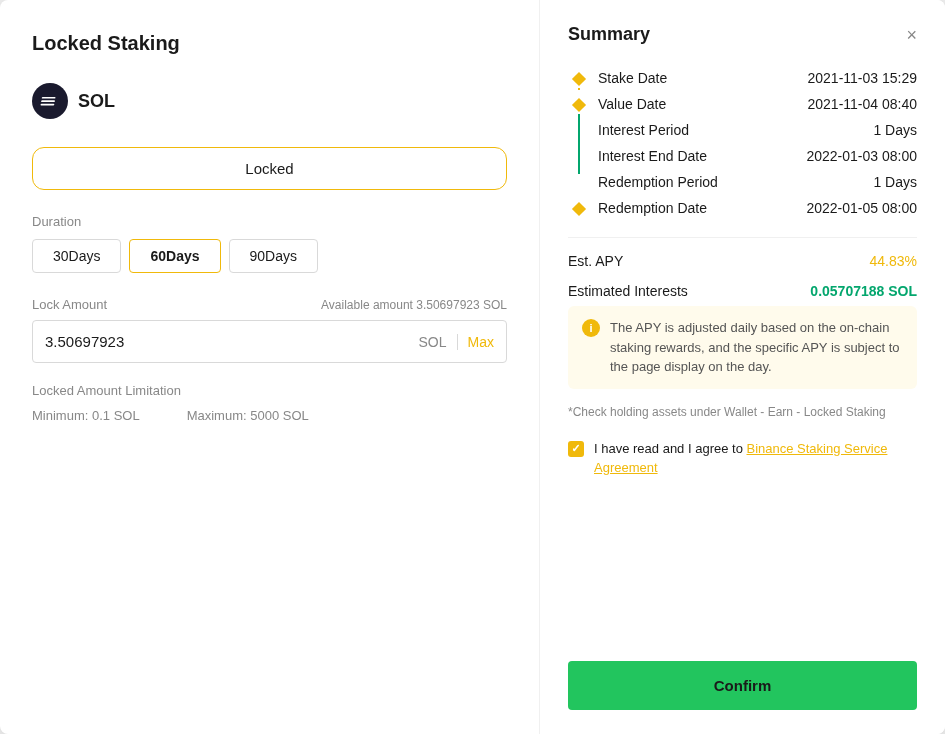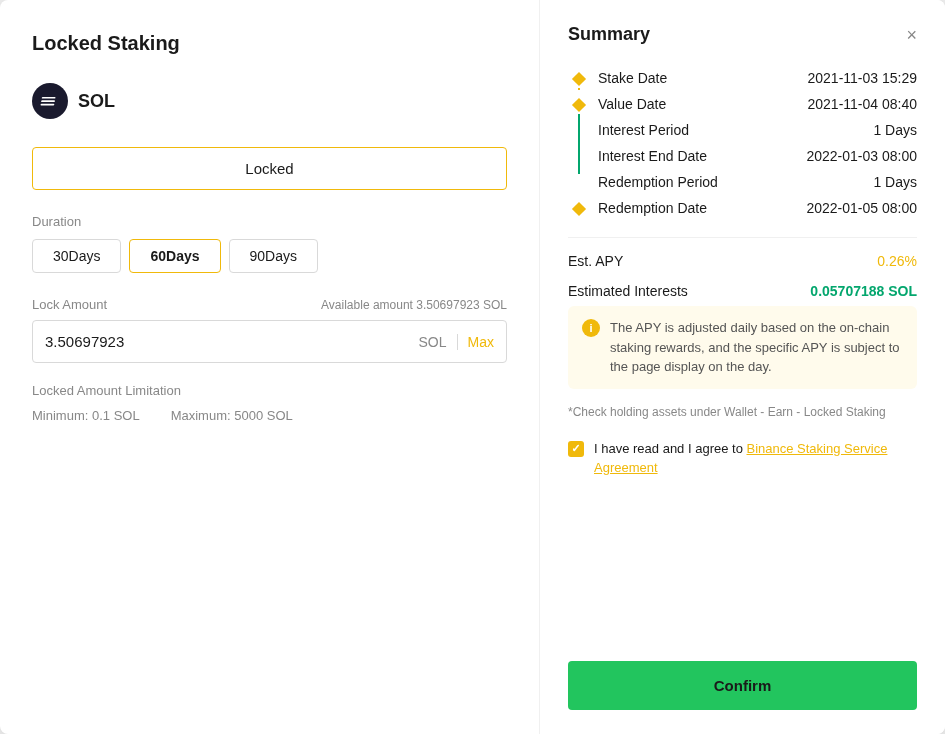--- a/index.html
+++ b/index.html
@@ -58,21 +58,21 @@
       color: #1a1a1a;
     }
     .field-label {
       font-size: 13px;
       color: #888;
       margin-bottom: 8px;
     }
     .type-select {
       width: 100%;
       border: 1.5px solid #f0b90b;
-      border-radius: 4px;
+      border-radius: 12px;
       padding: 12px 16px;
       font-size: 15px;
       color: #1a1a1a;
       text-align: center;
       background: #fff;
       margin-bottom: 24px;
       cursor: pointer;
     }
     .duration-label {
       font-size: 13px;
@@ -144,21 +144,21 @@
       cursor: pointer;
       font-weight: 500;
     }
     .limitation-title {
       font-size: 13px;
       color: #888;
       margin-bottom: 10px;
     }
     .limitation-row {
       display: flex;
-      gap: 31px;
+      gap: 47px;
     }
     .limitation-item {
       font-size: 13px;
       color: #888;
     }
     
     .right-panel {
       flex: 1;
       padding: 24px 28px;
       display: flex;
@@ -457,21 +457,21 @@
           <span class="tl-label">Redemption Date</span>
           <span class="tl-value">2022-01-05 08:00</span>
         </div>
       </div>
     </div>
 
     <div class="divider"></div>
 
     <div class="summary-row">
       <span class="summary-row-label">Est. APY</span>
-      <span class="summary-row-value value-yellow">0.26%</span>
+      <span class="summary-row-value value-yellow">44.83%</span>
     </div>
 
     <div class="summary-row">
       <span class="summary-row-label">Estimated Interests</span>
       <span class="summary-row-value value-green">0.05707188 SOL</span>
     </div>
 
     <div class="info-box">
       <div class="info-icon">i</div>
       <span class="info-text">The APY is adjusted daily based on the on-chain staking rewards, and the specific APY is subject to the page display on the day.</span>

